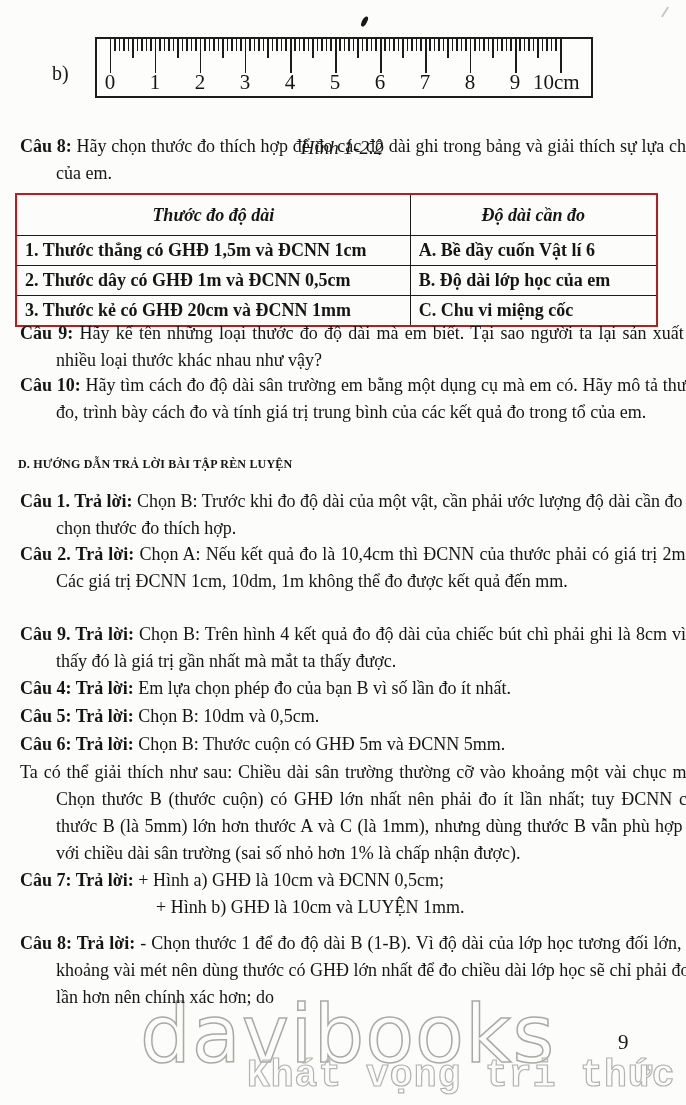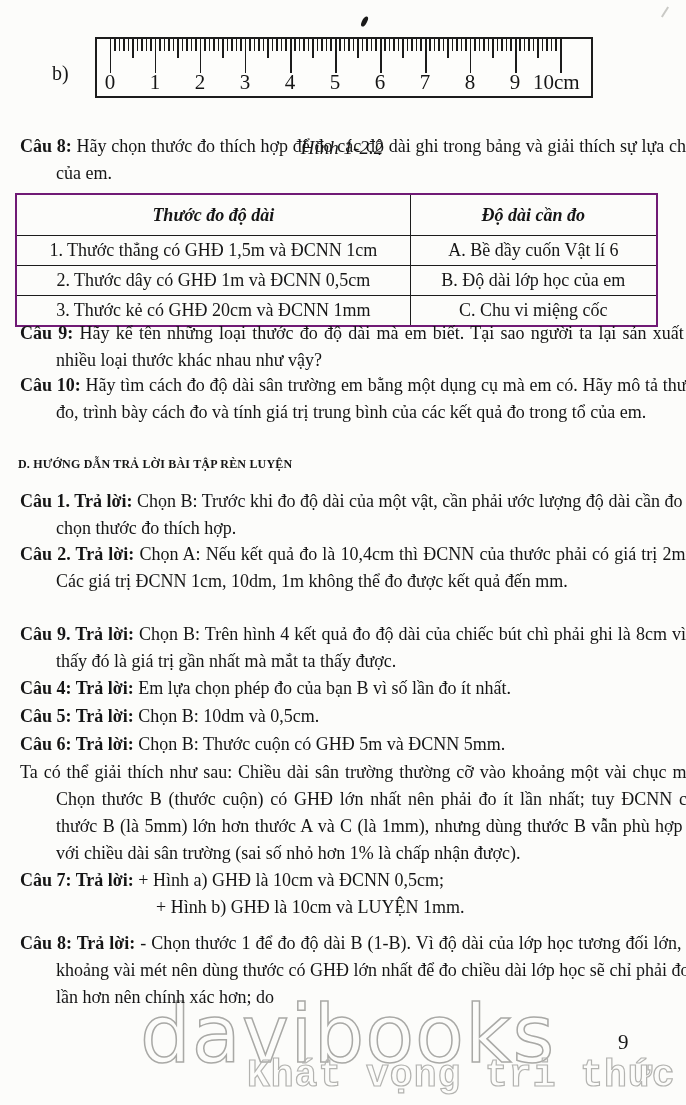--- a/index.html
+++ b/index.html
@@ -26,23 +26,23 @@
   .para{left:20px;width:648px;font-size:18px;line-height:27px;text-align:justify;
         padding-left:36px;text-indent:-36px;}
   .para b{font-weight:bold;}
   .heading{left:18px;font-size:12px;font-weight:bold;letter-spacing:.2px;}
   .q7-line2{display:inline-block;margin-left:100px;text-indent:0;}
 
   
   table.qtable{left:15px;top:193px;width:643px;border-collapse:collapse;font-size:18px;}
   table.qtable,table.qtable th,table.qtable td{border:2px solid #1c1c1c;}
   table.qtable th{font-style:italic;font-weight:bold;text-align:center;height:36px;padding:2px 6px;}
-  table.qtable td{height:27px;padding:1px 0;font-weight:normal;text-align:center;white-space:nowrap;}
+  table.qtable td{height:27px;padding:1px 8px;font-weight:bold;text-align:left;white-space:nowrap;}
   table.qtable td,table.qtable th{border-width:1.5px;}
-  table.qtable{border:2px solid #701a75;}
+  table.qtable{border:2px solid #b91c1c;}
   .col-tool{width:61.5%;}
   .col-len{width:38.5%;}
 
   
   .wm-main{left:140px;top:988px;font-family:"DejaVu Sans","Liberation Sans",sans-serif;
     font-weight:normal;font-size:80px;color:transparent;-webkit-text-stroke:1.5px #a9a9a6;
     letter-spacing:1px;z-index:0;}
   .wm-tag{left:247px;top:1054px;font-family:Liberation Mono, monospace;
     font-weight:bold;font-size:38px;color:transparent;-webkit-text-stroke:1.2px #b3b3b0;
     letter-spacing:1px;z-index:0;}

